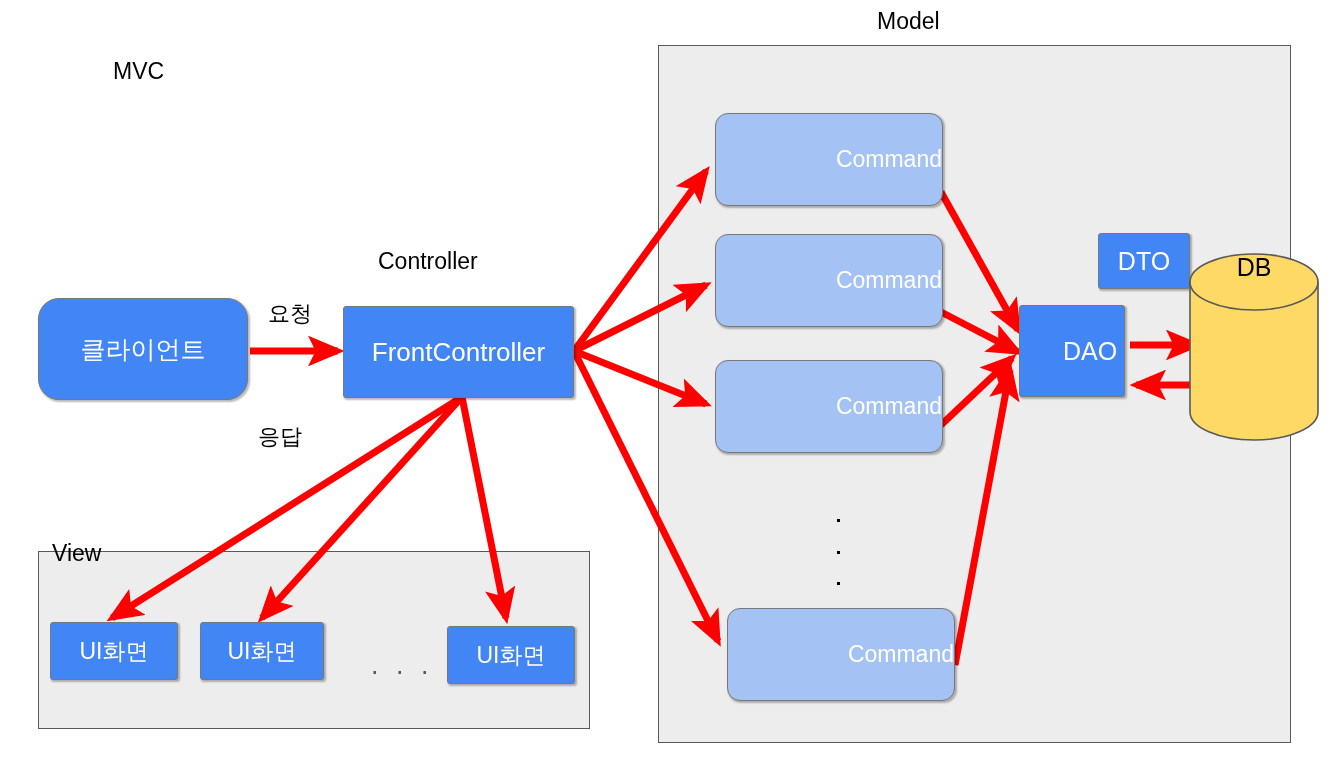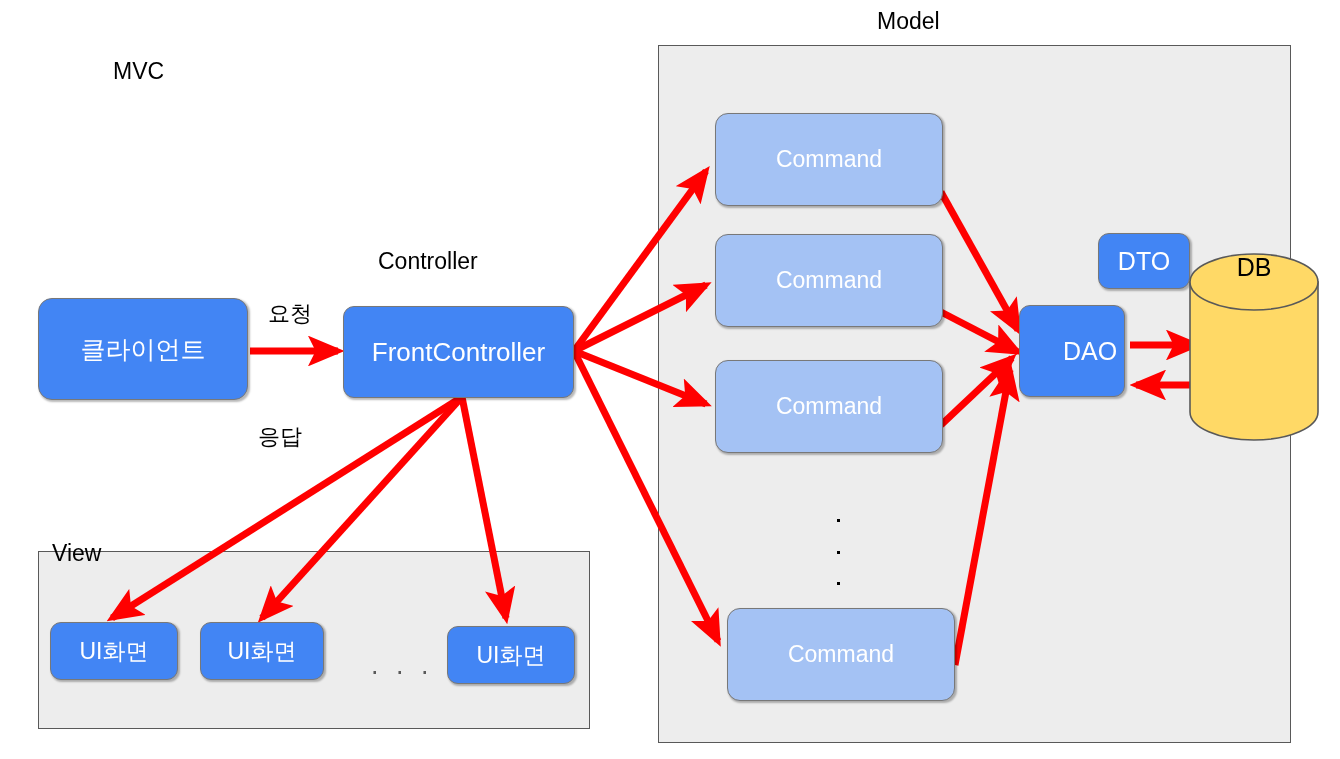--- a/index.html
+++ b/index.html
@@ -38,32 +38,32 @@
   }
   .node {
     position: absolute;
     box-sizing: border-box;
     display: flex;
     align-items: center;
     justify-content: center;
     text-align: center;
     color: #ffffff;
     border: 1.5px solid #787878;
-    border-radius: 11px;
+    border-radius: 3px;
     box-shadow: 1.5px 1.5px 2px rgba(0,0,0,0.28);
   }
   .node-dark { background: #4285f4; }
   .node-light { background: #a4c2f4; }
   .node-client {
     font-size: 25px;
     line-height: 1.15;
-    border-radius: 14px;
+    border-radius: 21px;
   }
   .node-front { font-size: 26px; }
-  .node-command { font-size: 23px; border-radius: 13px; }
+  .node-command { font-size: 23px; border-radius: 13px; justify-content: flex-end; }
   .node-dao { font-size: 25px; }
   .node-dto { font-size: 25px; }
   .node-ui { font-size: 23px; }
   .db-cyl {
     position: absolute;
     display: flex;
     justify-content: center;
     color: #000000;
     font-size: 25px;
   }

